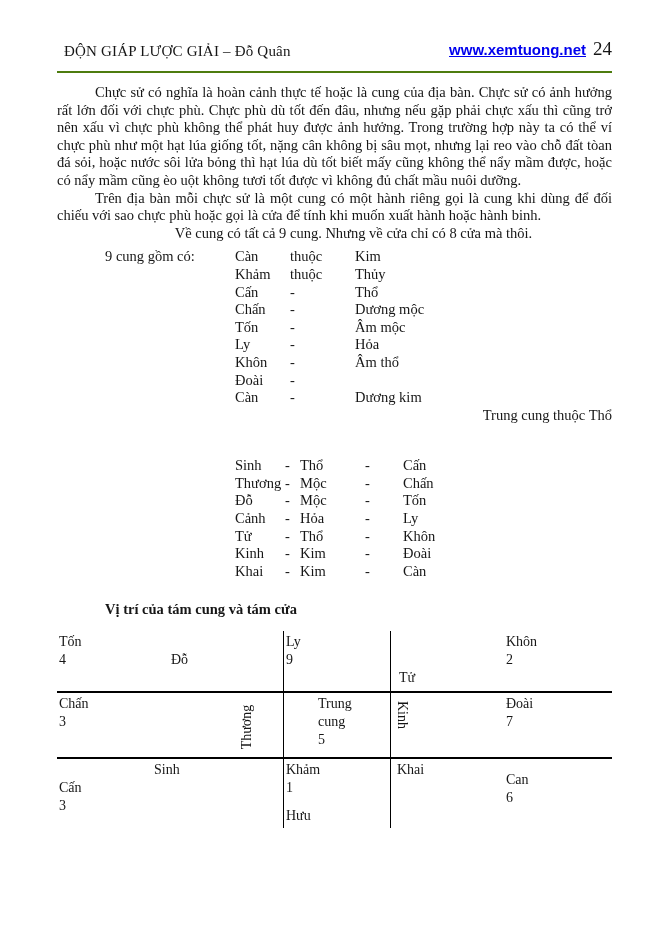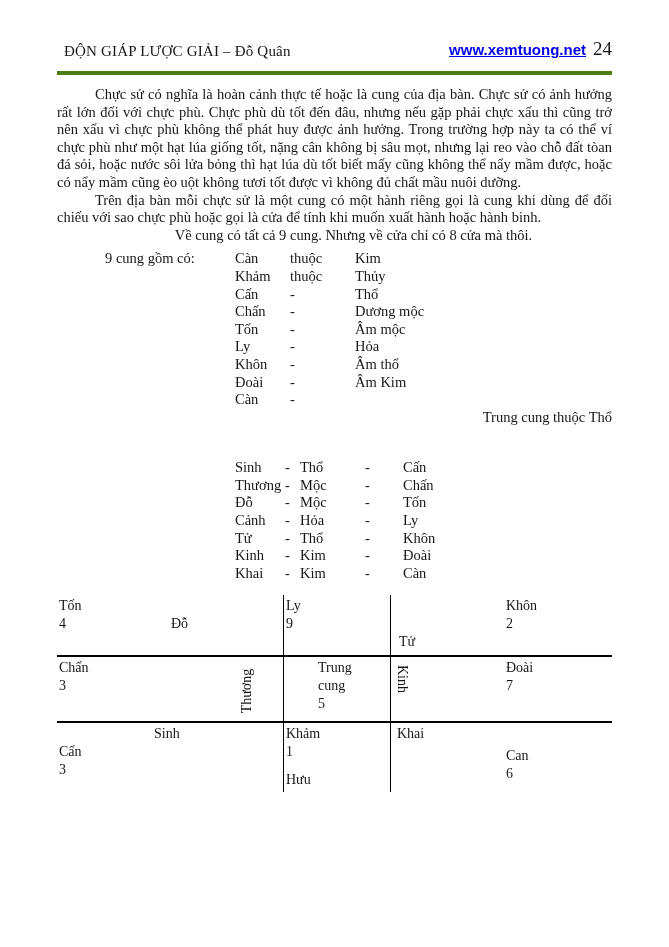--- a/index.html
+++ b/index.html
@@ -12,21 +12,21 @@
     font-family:"Liberation Serif","DejaVu Serif",serif;
     font-size:14.5px;
     overflow:hidden;
   }
   .content { margin:0 57px; width:555px; }
 
   
   .hdr {
     display:flex; justify-content:space-between; align-items:flex-end;
     padding-top:38px; padding-bottom:11px;
-    border-bottom:4px solid #4d7c0f;
+    border-bottom:2px solid #4d7c0f;
   }
   .hdr-title { font-size:15px; letter-spacing:0.2px; padding-left:7px; }
   .hdr-right { display:flex; align-items:baseline; gap:7px; }
   .site-link {
     font-family:"Liberation Sans","DejaVu Sans",sans-serif;
     font-weight:bold; font-size:15px;
     color:#0000EE; text-decoration:underline; cursor:pointer;
   }
   .page-num { font-size:19px; }
 
@@ -68,21 +68,21 @@
   .pos-tu    { left:342px; top:38px; }
   .pos-khon  { left:449px; top:2px; }
   .pos-chan  { left:2px;   top:64px; }
   .pos-trung { left:213px; top:64px;margin-left:48px; }
   .pos-doai  { left:449px; top:64px; }
   .pos-sinh  { left:97px;  top:130px; }
   .pos-can3  { left:2px;   top:148px; }
   .pos-kham  { left:229px; top:130px; }
   .pos-huu   { left:229px; top:176px; }
   .pos-khai  { left:340px; top:130px; }
-  .pos-can6  { left:449px; top:152px; }
+  .pos-can6  { left:449px; top:140px; }
   .rot-ccw {
     position:absolute; left:190px; top:96px;
     transform:translate(-50%,-50%) rotate(-90deg);
     white-space:nowrap;
   }
   .rot-cw {
     position:absolute; left:345px; top:84px;
     transform:translate(-50%,-50%) rotate(90deg);
     white-space:nowrap;
   }
@@ -145,26 +145,26 @@
       <div class="cung-row">
         <span></span>
         <span>Khôn</span>
         <span>-</span>
         <span>Âm thổ</span>
       </div>
       <div class="cung-row">
         <span></span>
         <span>Đoài</span>
         <span>-</span>
-        <span>Âm Kim</span>
       </div>
       <div class="cung-row">
         <span></span>
         <span>Càn</span>
         <span>-</span>
+        <span>Dương kim</span>
       </div>
       <div class="cung-row">
         <span></span>
         <span style="grid-column:2 / 5;text-align:right;">Trung cung  thuộc Thổ</span>
       </div>
     </div>
 
     <div class="lists-gap"></div>
 
     <div class="list">
@@ -219,20 +219,21 @@
       <div class="cua-row">
         <span></span>
         <span>Khai</span>
         <span>-</span>
         <span>Kim</span>
         <span>-</span>
         <span>Càn</span>
       </div>
     </div>
 
+    <div class="section-title">Vị trí của tám cung và tám cửa</div>
 
     <div class="board">
       <div class="vline v1"></div>
       <div class="vline v2"></div>
       <div class="hline h1"></div>
       <div class="hline h2"></div>
 
       <div class="cell pos-ton">
         <div>Tốn</div>
         <div>4</div>

